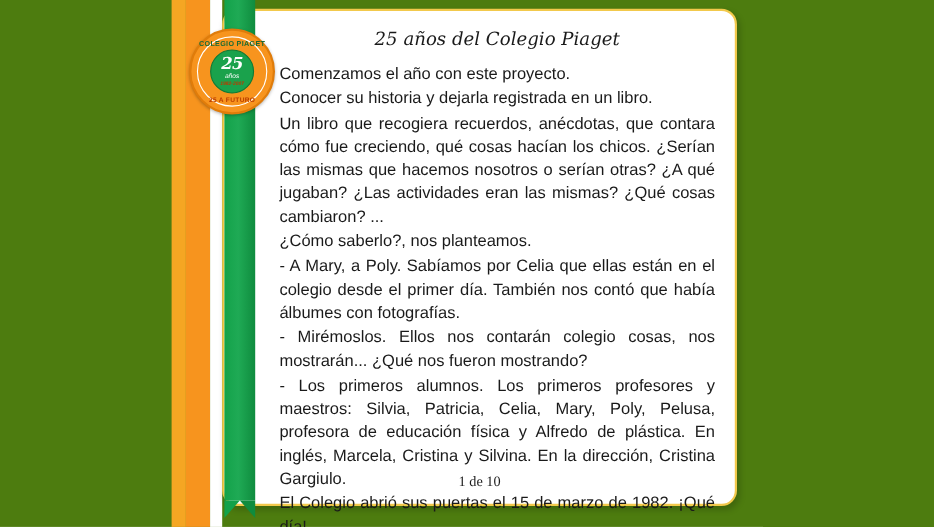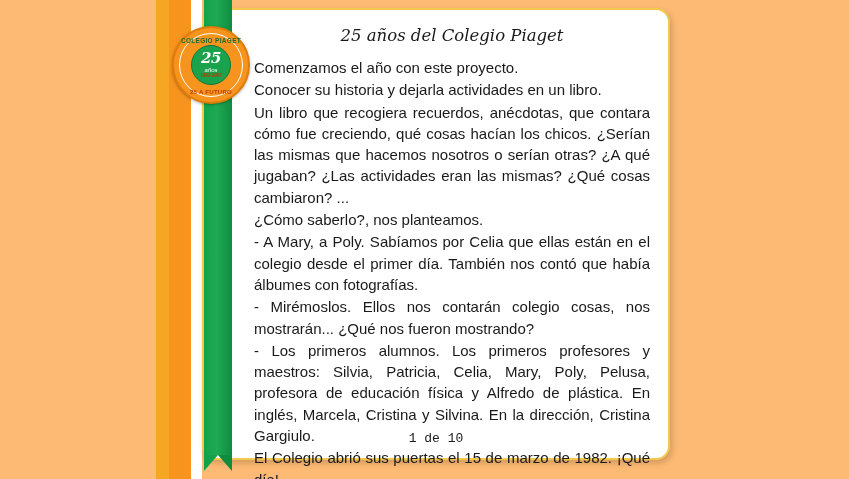--- a/index.html
+++ b/index.html
@@ -10,21 +10,21 @@
   body {
     width: 849px;
     height: 479px;
     overflow: hidden;
     font-family: "DejaVu Serif", serif;
   }
   #page {
     position: relative;
     width: 849px;
     height: 479px;
-    background: #fdba74;
+    background: #4d7c0f;
   }
 
   
   .band {
     position: absolute;
     top: 0;
     height: 479px;
   }
   .band-orange-outer {
     left: 156px;
@@ -189,40 +189,40 @@
   .para.justify-full {
     text-align: justify;
     text-align-last: left;
   }
   .page-num {
     position: absolute;
     left: 0;
     right: 0;
     bottom: 12px;
     text-align: center;
-    font-family: Liberation Mono, monospace;
+    font-family: Liberation Serif, serif;
     font-size: 13px;
     color: #1a1a1a;
   }
 </style>
 </head>
 <body>
 
 <div id="page">
 
   <div class="band band-orange-outer"></div>
   <div class="band band-orange-inner"></div>
   <div class="band band-white-gap"></div>
 
   <div class="paper">
     <div class="paper-inner">
       <div class="doc-title">25 años del Colegio Piaget</div>
 
       <p class="para">Comenzamos el año con este proyecto.</p>
-      <p class="para">Conocer su historia y dejarla actividades en un libro.</p>
+      <p class="para">Conocer su historia y dejarla registrada en un libro.</p>
       <p class="para justify-full">Un libro que recogiera recuerdos, anécdotas, que contara cómo fue creciendo, qué cosas hacían los chicos. ¿Serían las mismas que hacemos nosotros o serían otras? ¿A qué jugaban? ¿Las actividades eran las mismas? ¿Qué cosas cambiaron? ...</p>
       <p class="para">¿Cómo saberlo?, nos planteamos.</p>
       <p class="para justify-full">- A Mary, a Poly. Sabíamos por Celia que ellas están en el colegio desde el primer día. También nos contó que había álbumes con fotografías.</p>
       <p class="para justify-full">- Mirémoslos. Ellos nos contarán colegio cosas, nos mostrarán... ¿Qué nos fueron mostrando?</p>
       <p class="para justify-full">- Los primeros alumnos. Los primeros profesores y maestros: Silvia, Patricia, Celia, Mary, Poly, Pelusa, profesora de educación física y Alfredo de plástica. En inglés, Marcela, Cristina y Silvina. En la dirección, Cristina Gargiulo.</p>
       <p class="para">El Colegio abrió sus puertas el 15 de marzo de 1982. ¡Qué día!.</p>
 
       <div class="page-num">1 de 10</div>
     </div>
   </div>

